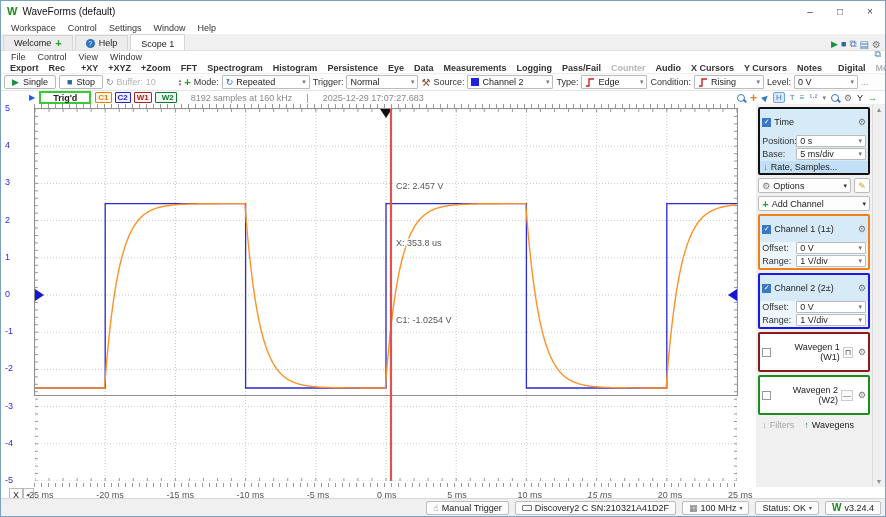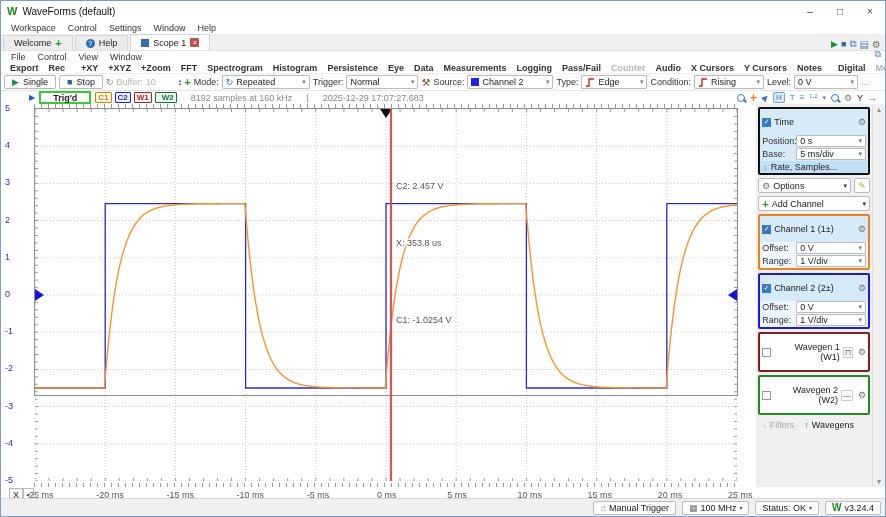--- a/index.html
+++ b/index.html
@@ -17,21 +17,21 @@
 
   
   .menubar { height:13px; display:flex; align-items:center; padding-left:4px; background:#fff; }
   .menu-item { padding:0 6px; color:#333; }
 
   
   .tabrow { height:17px; background:#f0f0f0; display:flex; align-items:flex-end; padding-left:2px;
             border-bottom:1px solid #e2e2e2; }
   .tab { height:15px; display:flex; align-items:center; gap:4px; padding:0 10px;
          background:#ececec; border:1px solid #d5d5d5; border-bottom:none; margin-right:2px; }
-  .tab.active { background:#fff; height:16px; }
+  .tab.active { background:#fff; height:16px;flex-direction:column; }
   .tab-plus { color:#21a321; font-weight:bold; font-size:11px; }
   .help-badge { width:9px; height:9px; border-radius:50%; background:#2d6fb8; color:#fff;
                 font-size:7px; display:inline-flex; align-items:center; justify-content:center; }
   .scope-badge { width:8px; height:8px; background:#2d6fb8; display:inline-block; }
   .tab-close { width:9px; height:9px; background:#c0504d; color:#fff; font-size:7px;
                display:inline-flex; align-items:center; justify-content:center; border-radius:1px; }
   .tabrow-icons { margin-left:auto; display:flex; align-items:center; gap:3px; padding-right:4px; }
   .tr-icon { font-size:10px; }
   .menu2row { height:11px; display:flex; align-items:center; padding-left:4px; background:#fff; position:relative; }
   .restore-icon { position:absolute; right:4px; top:-2px; color:#4a7fb5; font-size:9px; }
@@ -703,31 +703,35 @@
     <span class="b" style="font-size:6px;color:#555">▾</span>
   </span>
 <span class="xlabel" style="left: 25px;">-25 ms</span>
     <span class="xlabel" style="left: 95.2px;">-20 ms</span>
     <span class="xlabel" style="left: 165.4px;">-15 ms</span>
     <span class="xlabel" style="left: 235.6px;">-10 ms</span>
     <span class="xlabel" style="left: 305.8px;">-5 ms</span>
     <span class="xlabel" style="left: 376px;">0 ms</span>
     <span class="xlabel" style="left: 446.2px;">5 ms</span>
     <span class="xlabel" style="left: 516.4px;">10 ms</span>
-    <span class="xlabel" style="left: 586.6px;">15 ms</span>
+    <span class="xlabel" style="left: 586.6px; font-style: italic;">15 ms</span>
     <span class="xlabel" style="left: 656.8px;">20 ms</span>
     <span class="xlabel" style="left: 727px;">25 ms</span>
   </div>
 
 <div class="statusbar">
   <span class="sb-btn">
     <span style="color:#666">☝</span>
     <span>Manual Trigger</span>
   </span>
   <span class="sb-btn">
+    <span class="dev-icon"></span>
+    <span>Discovery2 C SN:210321A41D2F</span>
+  </span>
+  <span class="sb-btn">
     <span class="chip-icon">▦</span>
     <span>100 MHz</span>
     <span class="chev" style="font-size:6px;color:#555">▾</span>
   </span>
   <span class="sb-btn">
     <span>Status: OK</span>
     <span class="chev" style="font-size:6px;color:#555">▾</span>
   </span>
   <span class="sb-btn">
     <span class="wf-logo">W</span>

